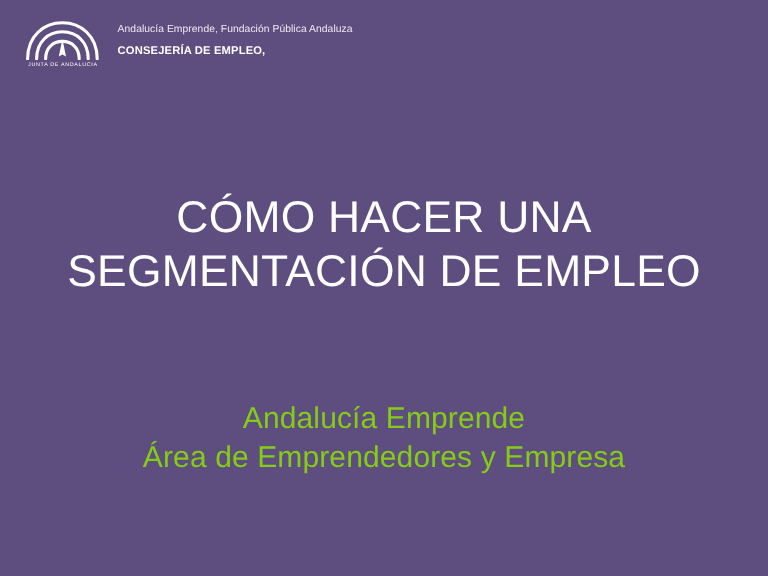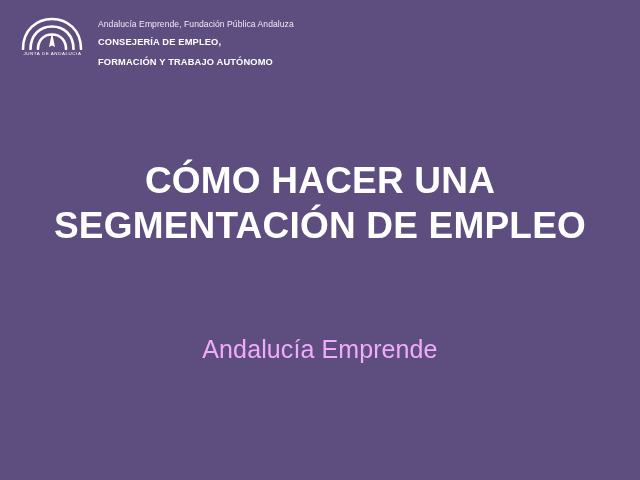--- a/index.html
+++ b/index.html
@@ -86,34 +86,34 @@
     position: absolute;
     top: 158px;
     left: 0;
     width: 640px;
     text-align: center;
     color: #ffffff;
   }
 
   .title-line {
     font-size: 37px;
-    font-weight: 700;
+    font-weight: 400;
     line-height: 1.22;
     letter-spacing: 0.2px;
     white-space: nowrap;
   }
 
   
   .subtitle-block {
     position: absolute;
     top: 334px;
     left: 0;
     width: 640px;
     text-align: center;
-    color: #f0abfc;
+    color: #84cc16;
   }
 
   .subtitle-line {
     font-size: 25px;
     font-weight: 400;
     line-height: 1.27;
     letter-spacing: 0.1px;
     white-space: nowrap;
   }
 </style>
@@ -132,27 +132,27 @@
         <path d="M36 66 C36 48 48 37 64 37 C80 37 92 48 92 66" fill="none" stroke="#ffffff" stroke-width="5.2" stroke-linecap="round"></path>
 
         <path d="M64 33 L70 62 L64 59 L58 62 Z" fill="#ffffff"></path>
       </svg>
       <div class="logo-caption">JUNTA DE ANDALUCIA</div>
     </div>
 
     <div class="brand-text">
       <div class="brand-line-1">Andalucía Emprende, Fundación Pública Andaluza</div>
       <div class="brand-line-2">CONSEJERÍA DE EMPLEO,</div>
-      <div class="brand-line-3">FORMACIÓN Y TRABAJO AUTÓNOMO</div>
     </div>
 
   </div>
 
   <div class="title-block">
     <div class="title-line">CÓMO HACER UNA</div>
     <div class="title-line">SEGMENTACIÓN DE EMPLEO</div>
   </div>
 
   <div class="subtitle-block">
     <div class="subtitle-line">Andalucía Emprende</div>
+    <div class="subtitle-line">Área de Emprendedores y Empresa</div>
   </div>
 
 </div>
 
 </body></html>

